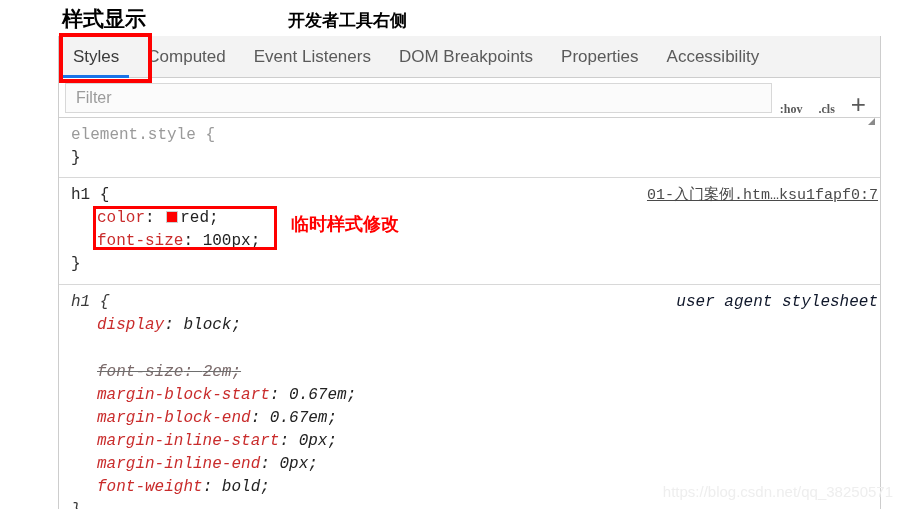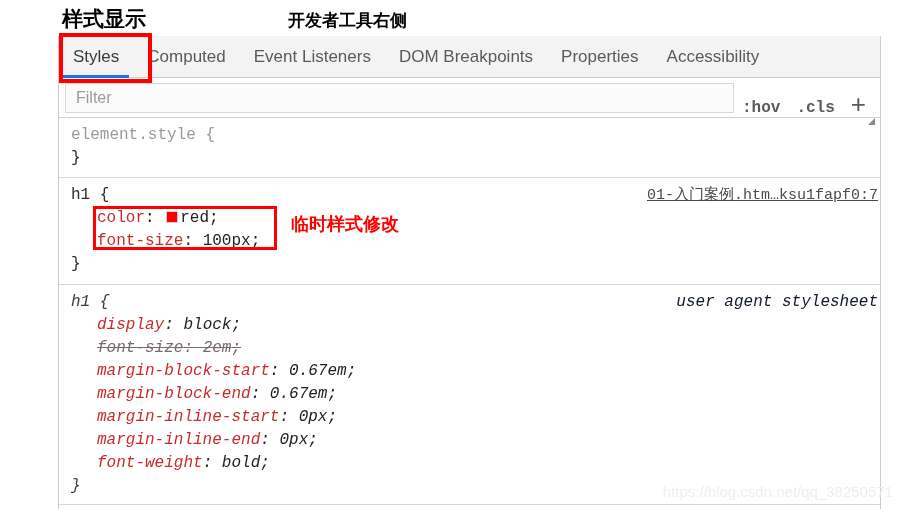--- a/index.html
+++ b/index.html
@@ -100,22 +100,22 @@
     background: #fbfbfb;
     font-size: 16px;
     font-family: "Liberation Sans", sans-serif;
     color: #8a8a8a;
     padding: 0 10px;
     box-sizing: border-box;
     outline: none;
   }
   #filter-input::placeholder { color: #9b9b9b; opacity: 1; }
   .toolbar-btn {
-    font-family: Liberation Mono, monospace;
-    font-size: 16px;
+    font-family: Liberation Serif, serif;
+    font-size: 12px;
     font-weight: bold;
     color: #5a5a5a;
     padding: 0 8px;
     white-space: nowrap;
     cursor: default;
   }
   #btn-add-rule {
     position: relative;
     padding: 0 10px 0 8px;
     font-family: "Liberation Sans", sans-serif;
@@ -172,20 +172,21 @@
     padding-left: 38px;
     white-space: nowrap;
     color: #222;
   }
   .prop { color: #c92b2b; }
   .val { color: #222; }
   .decl.ua { font-style: italic; }
   .decl.struck {
     text-decoration: line-through;
     text-decoration-color: #6e6e6e;
+    margin-top: 24px;
   }
   .decl.struck .prop, .decl.struck .val { color: #7a6a6a; }
   .brace-close { padding-left: 12px; color: #2b2b2b; }
   .brace-close.ua { font-style: italic; color: #3a3a3a; }
 
   .color-swatch {
     display: inline-block;
     width: 12px;
     height: 12px;
     background: #ff0000;

